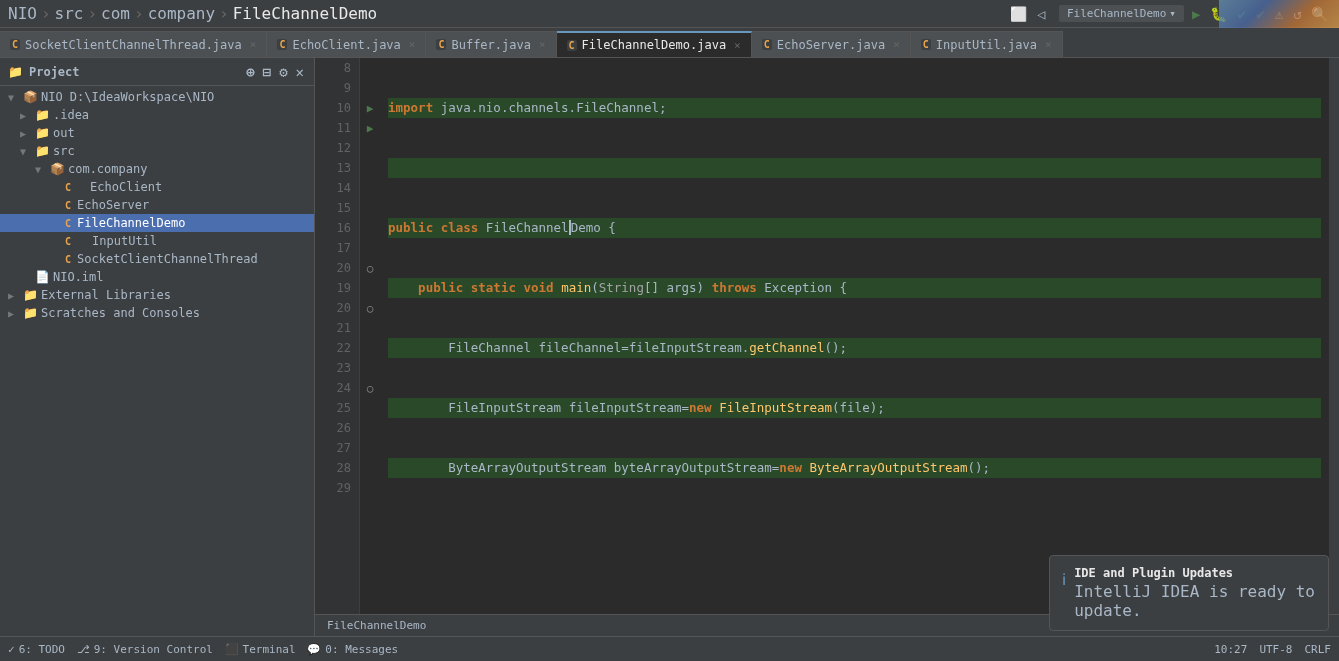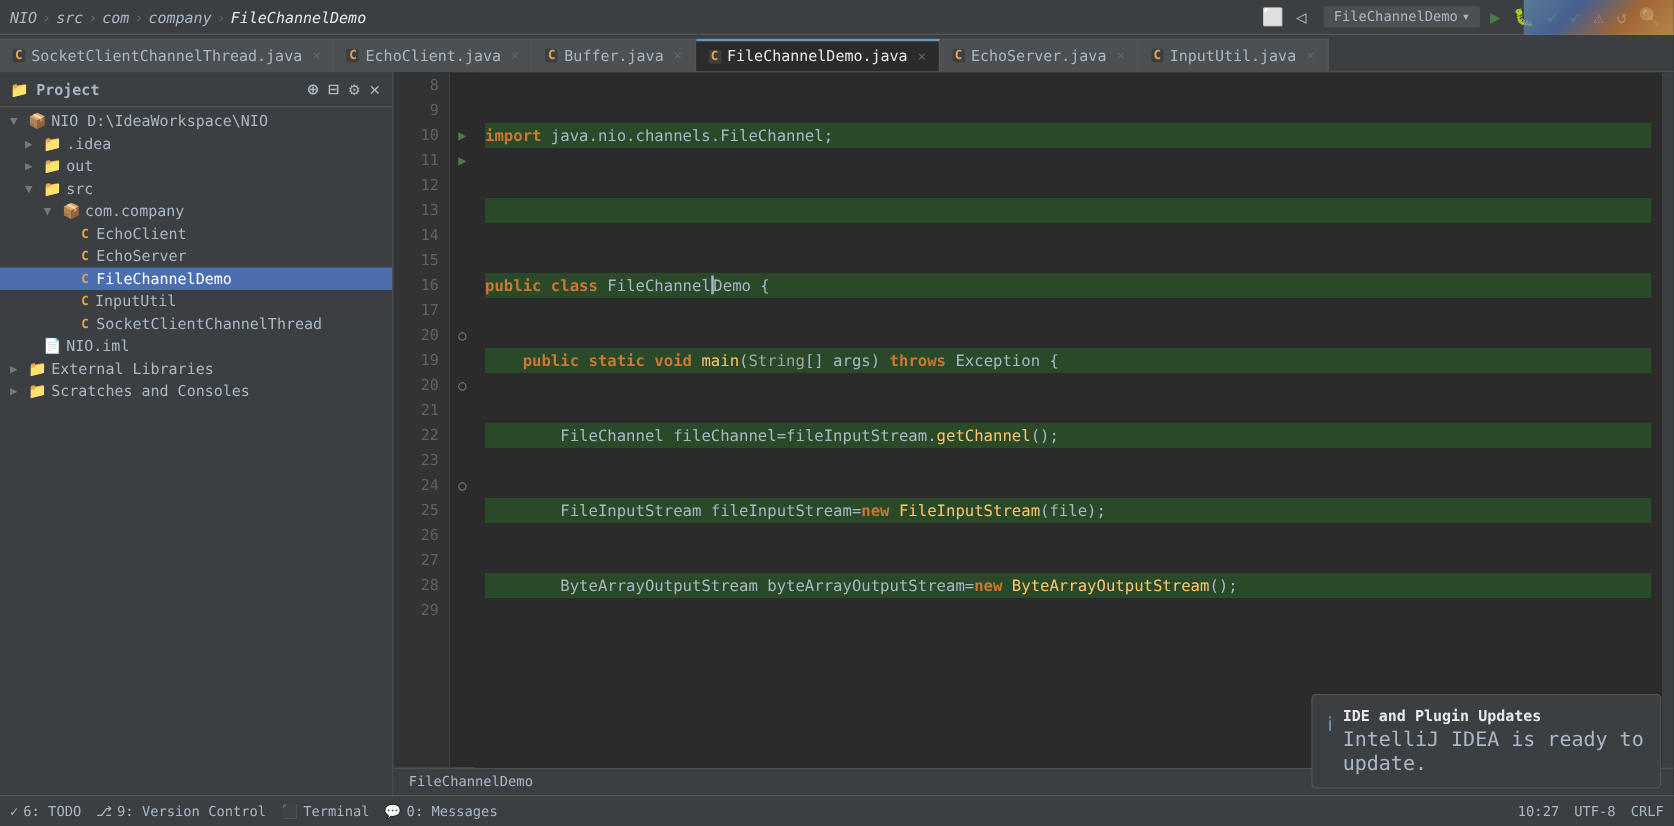--- a/index.html
+++ b/index.html
@@ -1,20 +1,20 @@
 <!DOCTYPE html>
 <html><head>
   <meta charset="utf-8">
   <style>
     * { margin: 0; padding: 0; box-sizing: border-box; }
     body { font-family: 'Consolas', 'Monaco', monospace; font-size: 13px; background: #2b2b2b; color: #a9b7c6; width: 1339px; height: 661px; overflow: hidden; }
 
     
     .title-bar { height: 28px; background: #3c3f41; display: flex; align-items: center; padding: 0 8px; gap: 6px; border-bottom: 1px solid #555; }
-    .title-bar-breadcrumb { display: flex; align-items: center; gap: 4px; font-size: 12px; color: #a9b7c6; font-style: italic; }
+    .title-bar-breadcrumb { display: flex; align-items: center; gap: 4px; font-size: 16px; color: #a9b7c6; }
     .title-bar-breadcrumb span { color: #a9b7c6; }
     .title-bar-breadcrumb .sep { color: #666; }
     .title-bar-breadcrumb .active { color: #e8e8e8; }
     .title-bar-right { margin-left: auto; display: flex; align-items: center; gap: 6px; }
     .title-bar-btn { background: #4c5052; border: none; color: #a9b7c6; padding: 2px 8px; font-size: 11px; cursor: pointer; border-radius: 2px; display: flex; align-items: center; gap: 3px; }
     .title-bar-icon { width: 16px; height: 16px; display: inline-flex; align-items: center; justify-content: center; color: #a9b7c6; font-size: 13px; cursor: pointer; }
 
     
     .tabs-bar { height: 30px; background: #3c3f41; display: flex; align-items: flex-end; border-bottom: 1px solid #555; overflow: hidden; }
     .tab { display: flex; align-items: center; gap: 5px; padding: 0 10px; height: 26px; background: #4c5052; border-right: 1px solid #555; border-top: 1px solid #555; font-size: 12px; color: #a9b7c6; cursor: pointer; white-space: nowrap; }
@@ -184,39 +184,39 @@
 
       <div class="tree-item indent2">
         <span class="arrow open">▼</span>
         <span style="color:#e8a44a;">📦</span>
         <span>com.company</span>
       </div>
 
       <div class="tree-item indent3">
         <span class="arrow" style="visibility:hidden;">▶</span>
         <span style="color:#e8a44a;font-size:10px;font-weight:bold;">C</span>
-        <span style="margin-left:3px;">EchoClient</span>
+        <span style="margin-left:16px;">EchoClient</span>
       </div>
 
       <div class="tree-item indent3">
         <span class="arrow" style="visibility:hidden;">▶</span>
         <span style="color:#e8a44a;font-size:10px;font-weight:bold;">C</span>
         <span style="margin-left:3px;">EchoServer</span>
       </div>
 
       <div class="tree-item indent3 selected">
         <span class="arrow" style="visibility:hidden;">▶</span>
         <span style="color:#e8a44a;font-size:10px;font-weight:bold;">C</span>
         <span style="margin-left:3px;">FileChannelDemo</span>
       </div>
 
       <div class="tree-item indent3">
         <span class="arrow" style="visibility:hidden;">▶</span>
         <span style="color:#e8a44a;font-size:10px;font-weight:bold;">C</span>
-        <span style="margin-left:2px;">InputUtil</span>
+        <span style="margin-left:18px;">InputUtil</span>
       </div>
 
       <div class="tree-item indent3">
         <span class="arrow" style="visibility:hidden;">▶</span>
         <span style="color:#e8a44a;font-size:10px;font-weight:bold;">C</span>
         <span style="margin-left:3px;">SocketClientChannelThread</span>
       </div>
 
       <div class="tree-item indent1">
         <span class="arrow" style="visibility:hidden;">▶</span>

